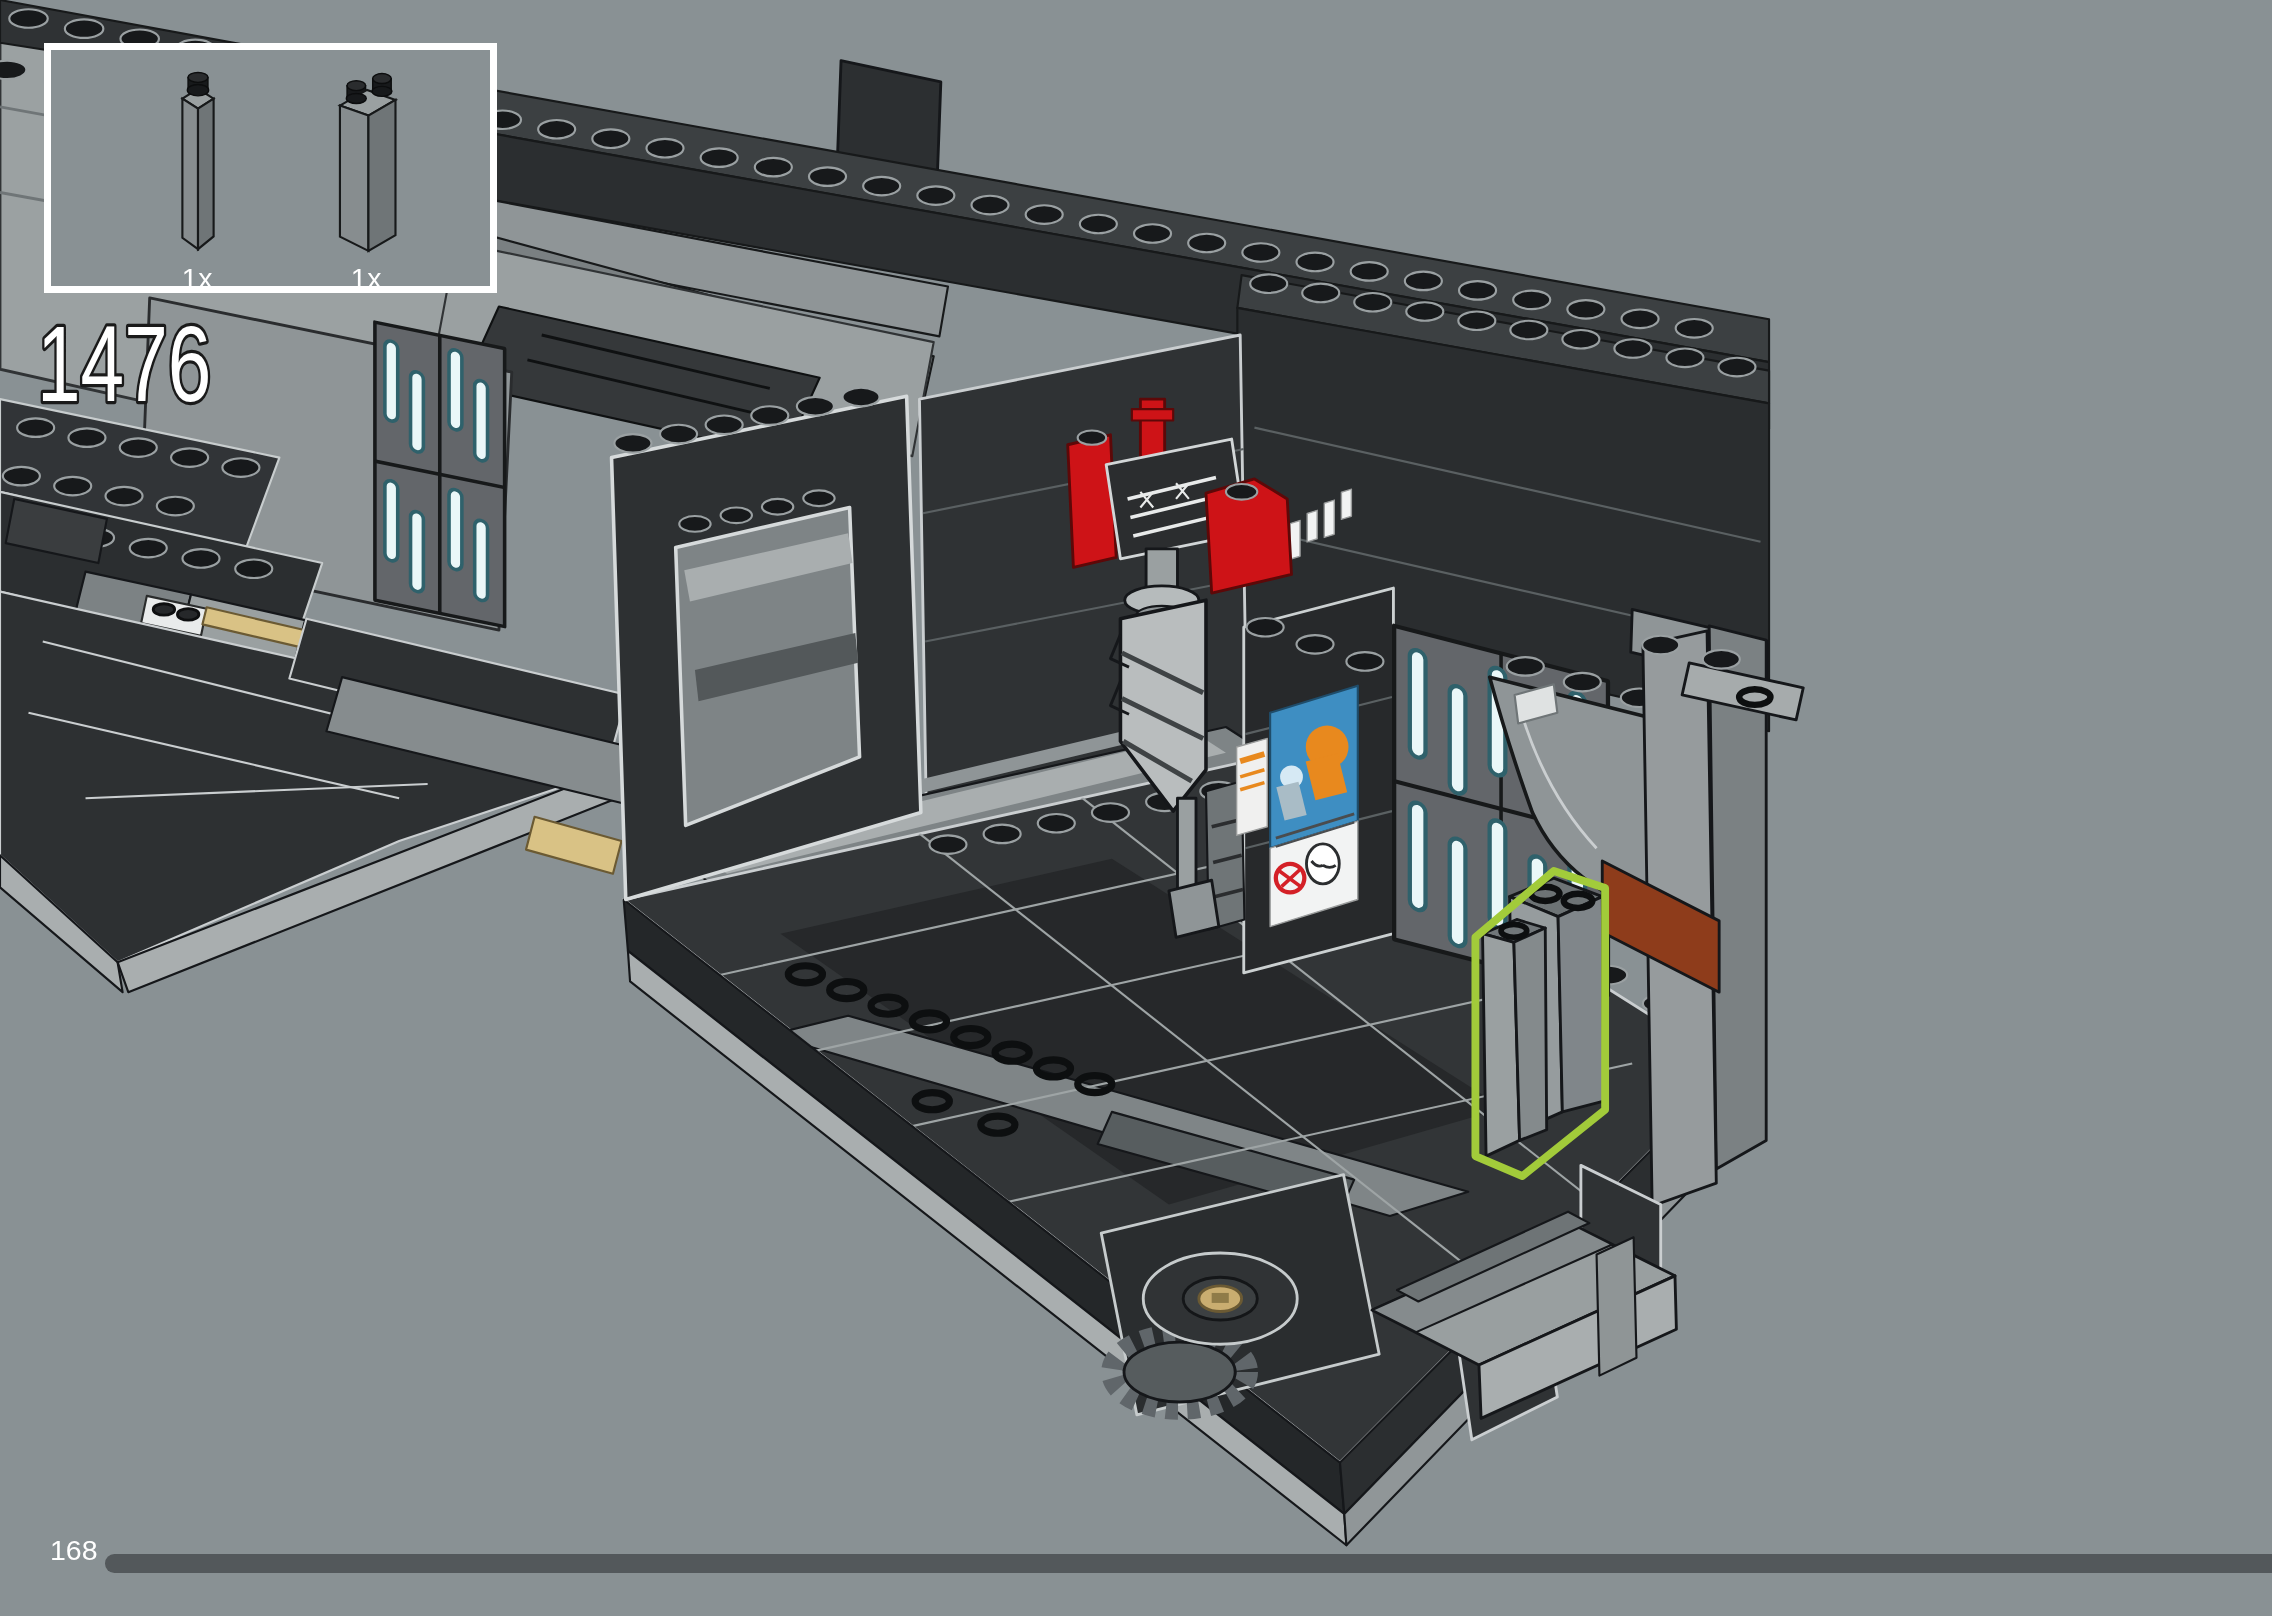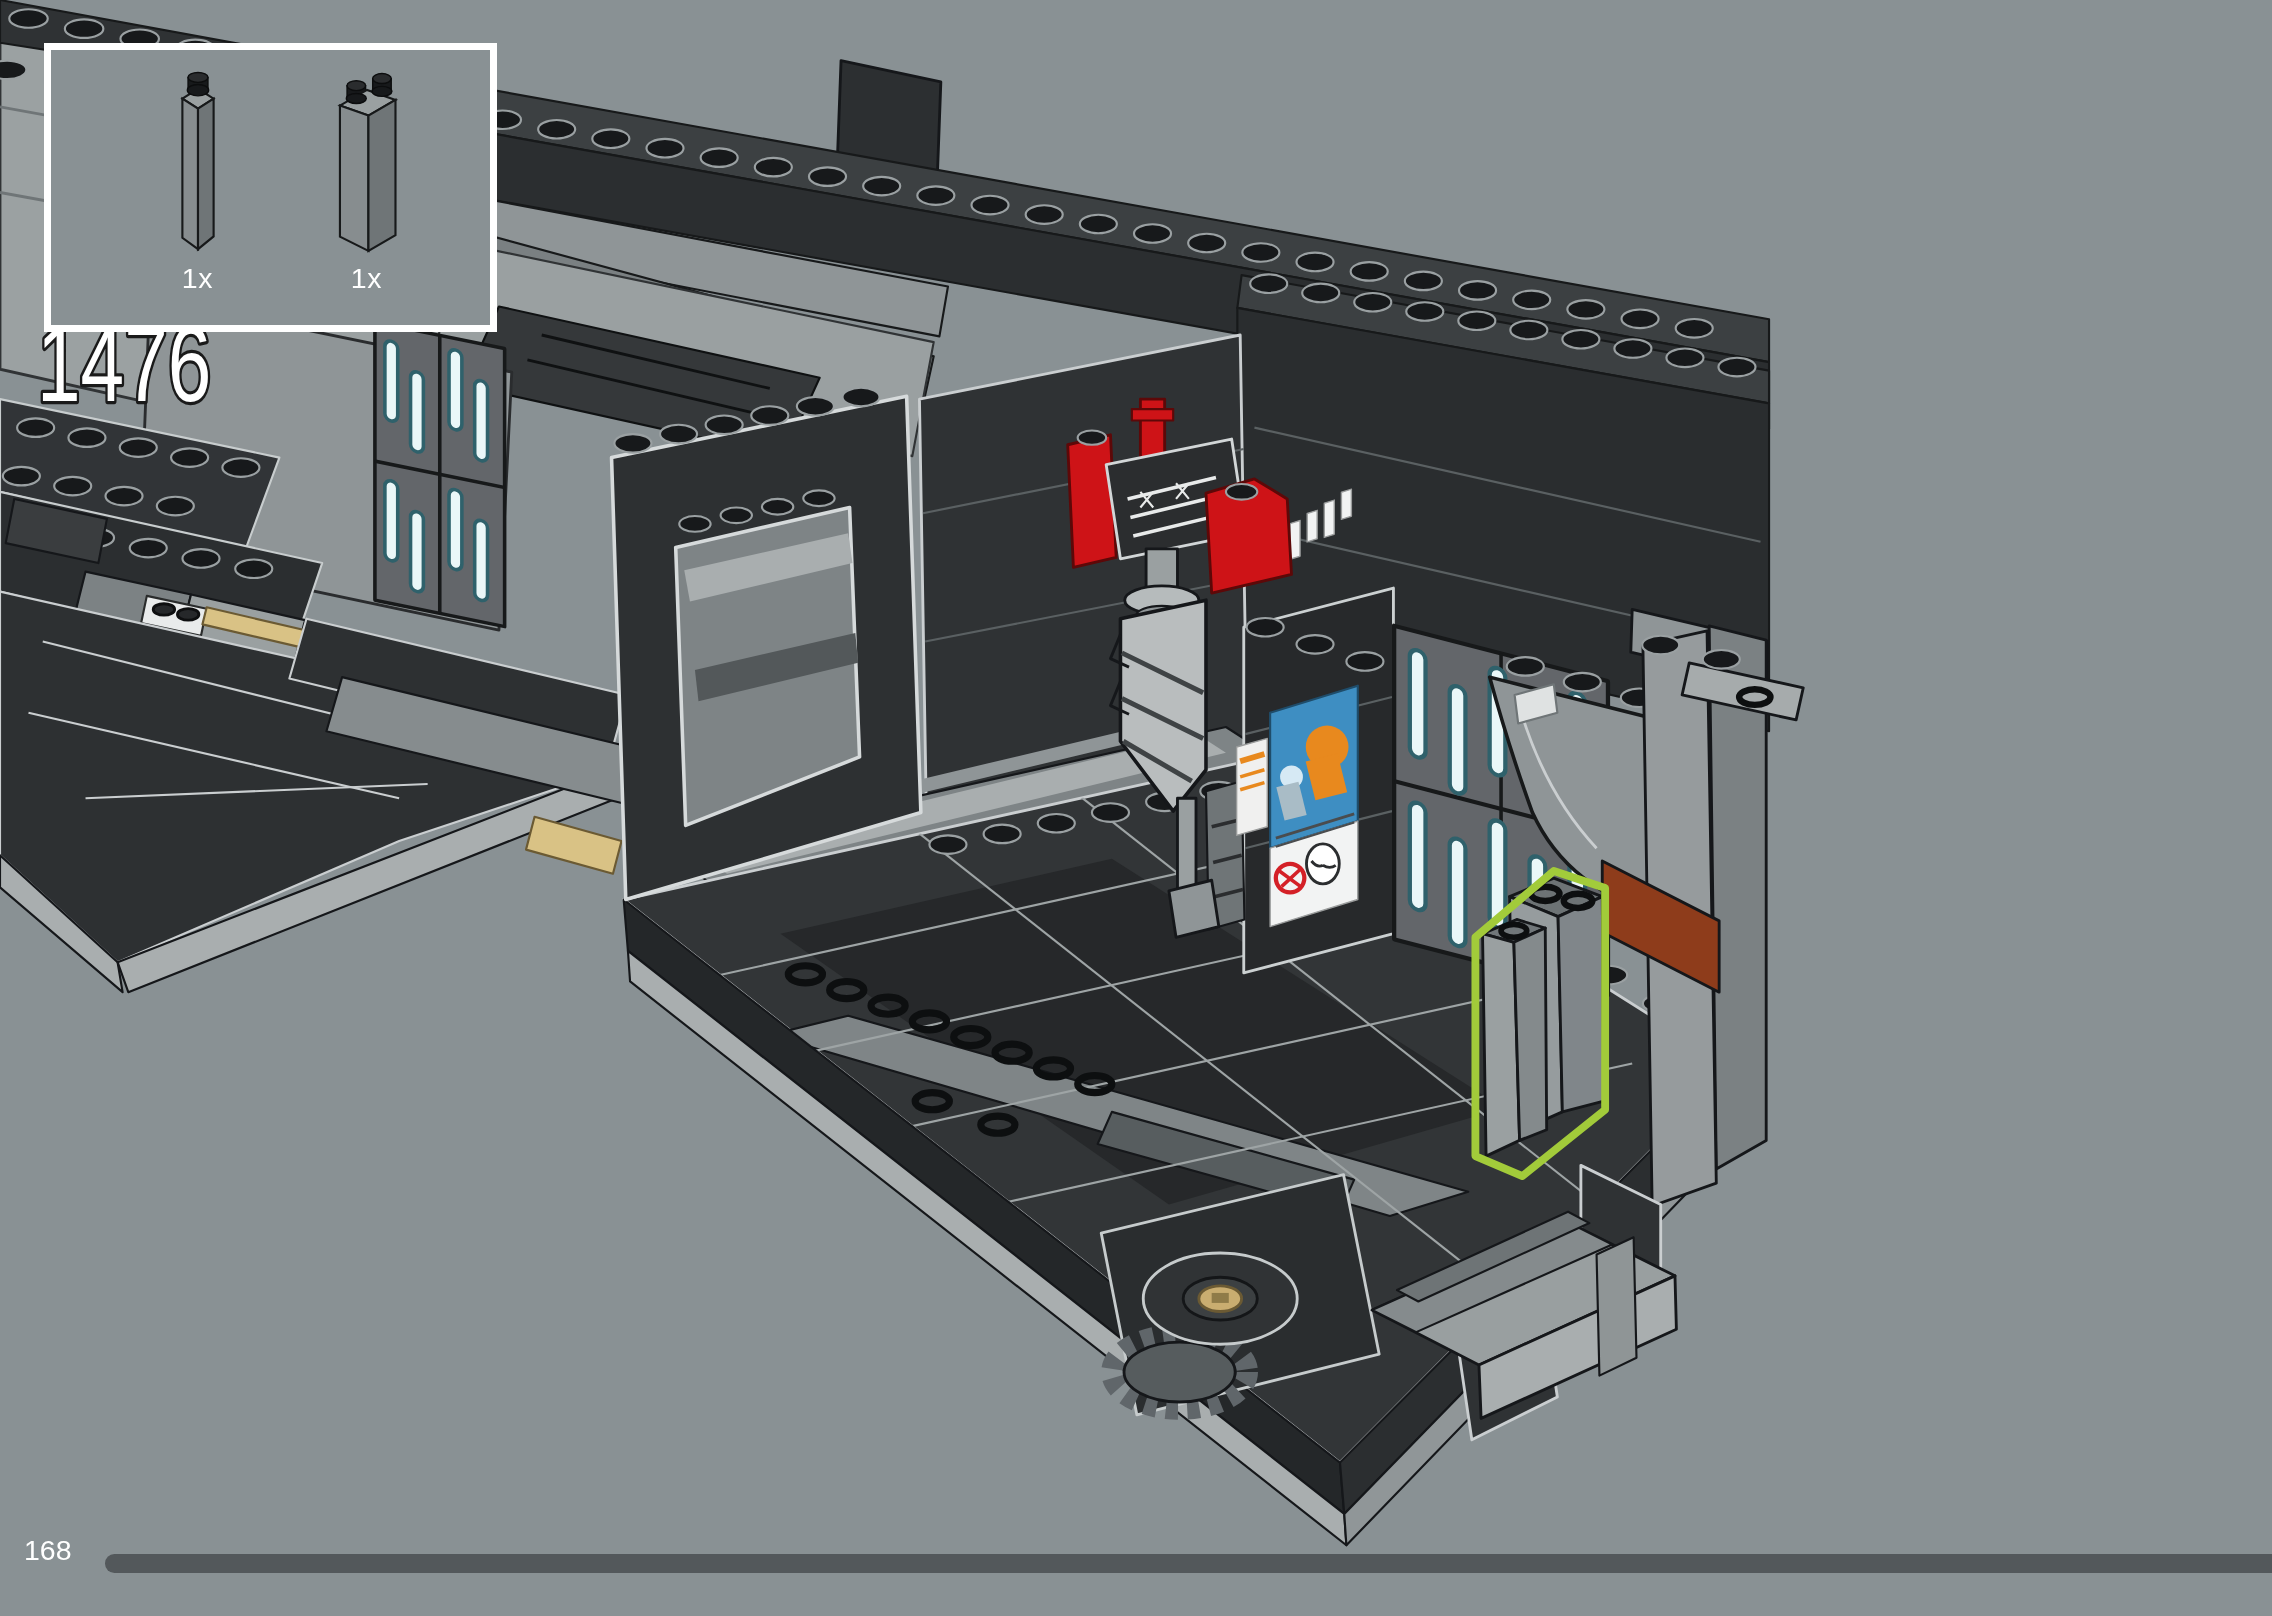--- a/index.html
+++ b/index.html
@@ -1,29 +1,29 @@
 <!DOCTYPE html>
 <html style="font-size:11.4px"><head>
 <meta charset="utf-8">
 <style>
   html,body{margin:0;padding:0;}
   body{font-family:"Liberation Sans", sans-serif;}
   .page{position:relative;width:2273px;height:1616px;background:#899194;overflow:hidden;}
   svg{display:block;}
   #scene{position:absolute;inset:0;}
   
-  .callout{position:absolute;left:44px;top:43px;width:453px;height:289px;
+  .callout{position:absolute;left:44px;top:43px;width:453px;height:250px;
     border:7.1px solid #ffffff;box-sizing:border-box;background:#899194;z-index:5;
     display:flex;align-items:flex-start;justify-content:center;gap:68px;padding-left:36px;}
   .part{display:flex;flex-direction:column;align-items:center;margin-top:20px;}
   .part .qty{color:#ffffff;font-size:28.5px;letter-spacing:0.7px;margin-top:4.3px;}
   
   .stepnum{position:absolute;left:27px;top:296px;z-index:4;}
   
-  .pagenum{position:absolute;left:24px;top:1534px;color:#ffffff;font-size:28.5px;z-index:6;}
+  .pagenum{position:absolute;left:50px;top:1534px;color:#ffffff;font-size:28.5px;z-index:6;}
   .progress{position:absolute;left:105px;top:1554px;height:18.5px;width:calc(100% - 105px);
     background:#53585b;border-radius:9.3px 0 0 9.3px;z-index:6;}
 </style>
 </head>
 <body>
 
 <div class="page">
 
   <svg id="scene" viewBox="0 0 3189 2268">
     <defs>

